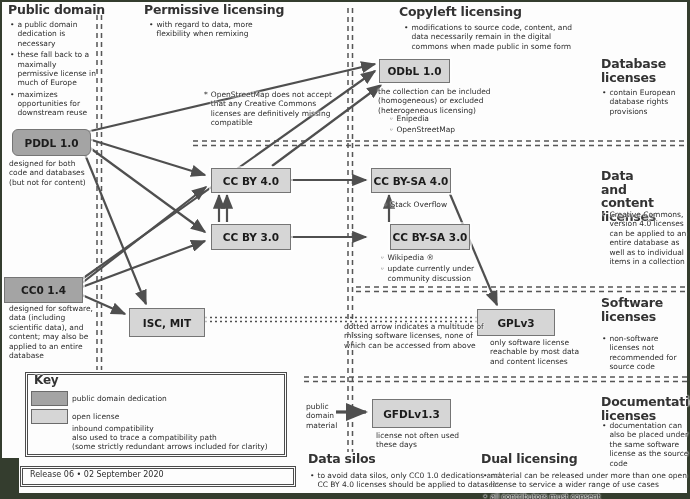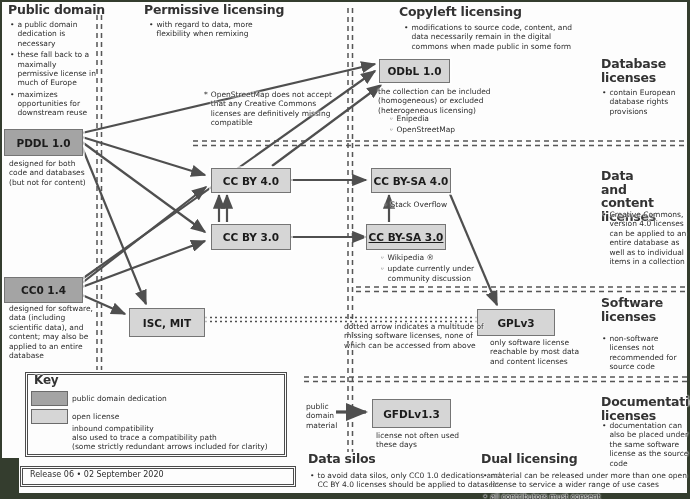--- a/index.html
+++ b/index.html
@@ -132,21 +132,21 @@
   </div>
 
   <div class="h" style="left:601px;top:395px;width:96px;">Documentation licenses</div>
   <div class="bullets" style="left:602px;top:421px;width:88px;">
     <div class="b">
         <span class="dot">•</span>
         <span>documentation can also be placed under the same software license as the source code</span>
       </div>
   </div>
 
-  <div class="box pd" style="left:4px;top:129px;width:77px;height:25px;">PDDL 1.0</div>
+  <div class="box pd" style="left:12px;top:129px;width:77px;height:25px;border-radius:6px;">PDDL 1.0</div>
   <div class="note" style="left:9px;top:159px;width:84px;">designed for both code and databases (but not for content)</div>
 
   <div class="box pd" style="left:4px;top:277px;width:77px;height:24px;">CC0 1.4</div>
   <div class="note" style="left:9px;top:304px;width:86px;">designed for software, data (including scientific data), and content; may also be applied to an entire database</div>
 
   <div class="box" style="left:379px;top:59px;width:69px;height:22px;">ODbL 1.0</div>
   <div class="note" style="left:378px;top:87px;width:138px;">the collection can be included (homogeneous) or excluded (heterogeneous licensing)</div>
   <div class="bullets" style="left:389px;top:114px;width:100px;">
     <div class="b">
         <span class="dot">◦</span>
@@ -161,21 +161,21 @@
   <div class="box" style="left:211px;top:168px;width:78px;height:23px;">CC BY 4.0</div>
   <div class="box" style="left:371px;top:168px;width:78px;height:23px;">CC BY-SA 4.0</div>
   <div class="bullets" style="left:383px;top:200px;width:80px;">
     <div class="b">
         <span class="dot">◦</span>
         <span>Stack Overflow</span>
       </div>
   </div>
 
   <div class="box" style="left:211px;top:224px;width:78px;height:24px;">CC BY 3.0</div>
-  <div class="box" style="left:366px;top:224px;width:78px;height:24px;text-decoration:underline;">CC BY-SA 3.0</div>
+  <div class="box" style="left:390px;top:224px;width:78px;height:24px;">CC BY-SA 3.0</div>
   <div class="bullets" style="left:380px;top:253px;width:108px;">
     <div class="b">
         <span class="dot">◦</span>
         <span>Wikipedia ®</span>
       </div>
     <div class="b">
         <span class="dot">◦</span>
         <span>update currently under community discussion</span>
       </div>
   </div>

